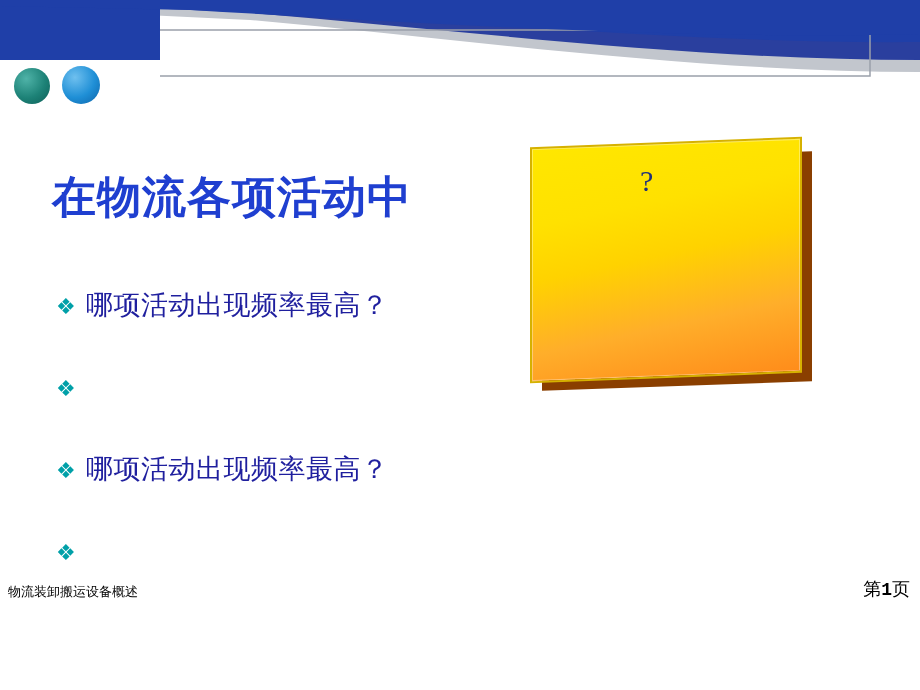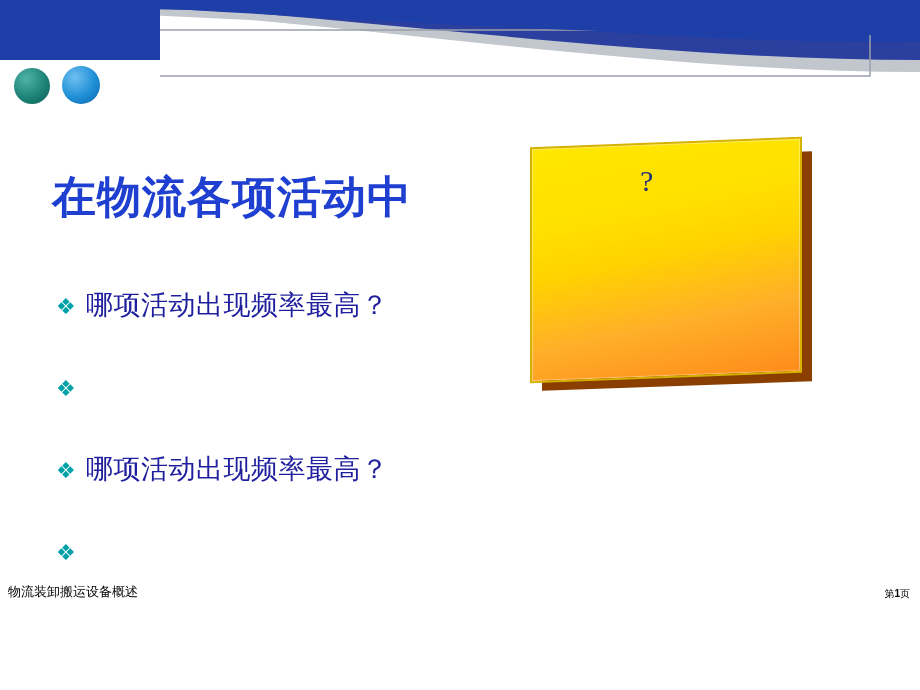--- a/index.html
+++ b/index.html
@@ -143,22 +143,23 @@
     left: 8px;
     bottom: 10px;
     font-size: 13px;
     color: #000000;
     margin-top: 36px;
   }
   .footer-right {
     position: absolute;
     right: 10px;
     bottom: 10px;
-    font-size: 10px;
+    font-size: 18px;
     color: #000000;
+    font-family: Liberation Mono, monospace;
   }
   .footer-right b {
     font-weight: bold;
   }
 </style>
 </head>
 <body>
 
 <div class="slide">
 

